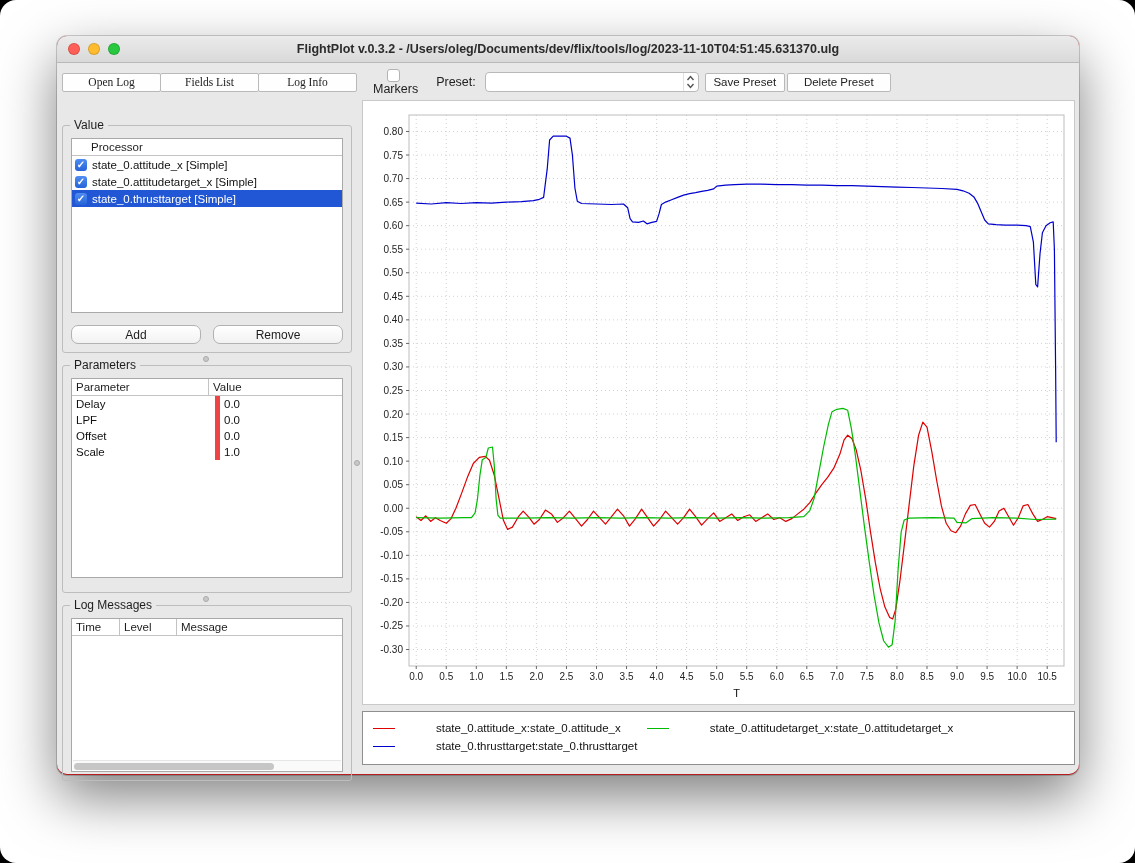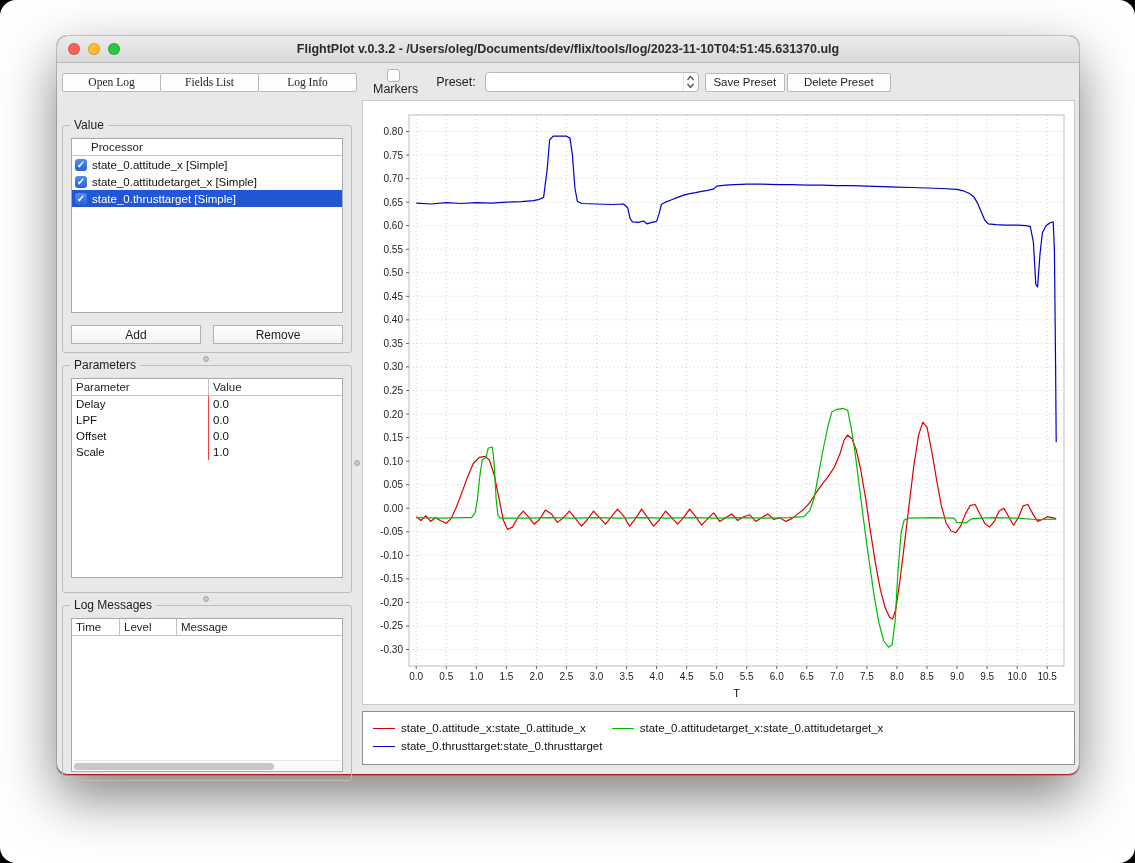--- a/index.html
+++ b/index.html
@@ -68,47 +68,47 @@
   .prow { display:flex; align-items:center; height:17px; padding-left:3px; font-size:11.5px; color:#111; }
   .prow.selected { background:var(--sel,#2157d4); color:#fff; }
   .check {
     width:12px; height:12px; border-radius:3px; flex:0 0 12px;
     background:linear-gradient(var(--cb1,#4f8df2),var(--cb2,#2563d8));
     color:#fff; font-size:10px; line-height:12px; text-align:center; font-weight:bold;
   }
   .prow .lbl { margin-left:5px; white-space:nowrap; }
   .btn-row { position:absolute; left:8px; right:8px; bottom:8px; display:flex; justify-content:space-between; }
   .btn-row button {
-    width:130px; height:19px; border:1px solid #b2b2b2; border-radius:0;
+    width:130px; height:19px; border:1px solid #b2b2b2; border-radius:7px;
     background:linear-gradient(#ffffff,#f2f2f2); font-size:12px; font-family:"Liberation Sans",sans-serif; color:#1d1d1d;
   }
 
   .params-table { top:12px; height:200px; }
   .params-table .thead .hc1 { width:137px; padding-left:4px; border-right:1px solid #c3c3c3; height:100%; display:flex; align-items:center; }
   .params-table .thead .hc2 { padding-left:4px; flex:1; height:100%; display:flex; align-items:center; }
   .vrow { display:flex; height:16px; font-size:11.5px; color:#111; align-items:stretch; }
-  .vrow .c1 { width:137px; padding-left:4px; border-right:1px solid #ef4444; display:flex; align-items:center; white-space:nowrap; overflow:hidden; }
+  .vrow .c1 { width:148px; padding-left:4px; border-right:5px solid #ef4444; display:flex; align-items:center; white-space:nowrap; overflow:hidden; }
   .vrow .c2 { flex:1; padding-left:4px; display:flex; align-items:center; white-space:nowrap; }
   .vrow .c2.swatch { padding:0; }
   .vrow .c2.swatch .fill { width:100%; height:100%; }
 
   .log-table { top:12px; bottom:8px; }
   .log-table .thead .hTime { width:48px; padding-left:4px; border-right:1px solid #c3c3c3; height:100%; display:flex; align-items:center; }
   .log-table .thead .hLevel { width:57px; padding-left:4px; border-right:1px solid #c3c3c3; height:100%; display:flex; align-items:center; }
   .log-table .thead .hMsg { flex:1; padding-left:4px; height:100%; display:flex; align-items:center; }
   .hscroll { position:absolute; left:1px; right:1px; bottom:1px; height:10px; background:#fafafa; border-top:1px solid #e6e6e6; }
   .hthumb { position:absolute; left:1px; top:1.5px; width:200px; height:7px; border-radius:4px; background:#c6c6c6; }
 
   
   .chart-box { position:absolute; left:305px; top:37px; width:713px; height:605px; background:#fff; border:1px solid #c9c9c9; }
   .legend-box {
     position:absolute; left:305px; top:648px; width:713px; height:54px; background:#fff; border:1px solid #8f8f8f;
     display:flex; flex-wrap:wrap; align-content:flex-start; padding:7px 0 0 10px; font-size:11.5px; color:#111;
   }
-  .legend-item { display:flex; align-items:center; margin-right:26px; height:18px; }
+  .legend-item { display:flex; align-items:center; margin-right:26px; height:18px;gap:35px; }
   .legend-line { width:22px; height:0; border-top:1.5px solid; margin-right:6px; }
 
   svg text { font-family:"Liberation Sans",sans-serif; }
 </style>
 </head>
 <body>
 
 <div class="canvas">
   <div class="window">
     <div class="titlebar">

